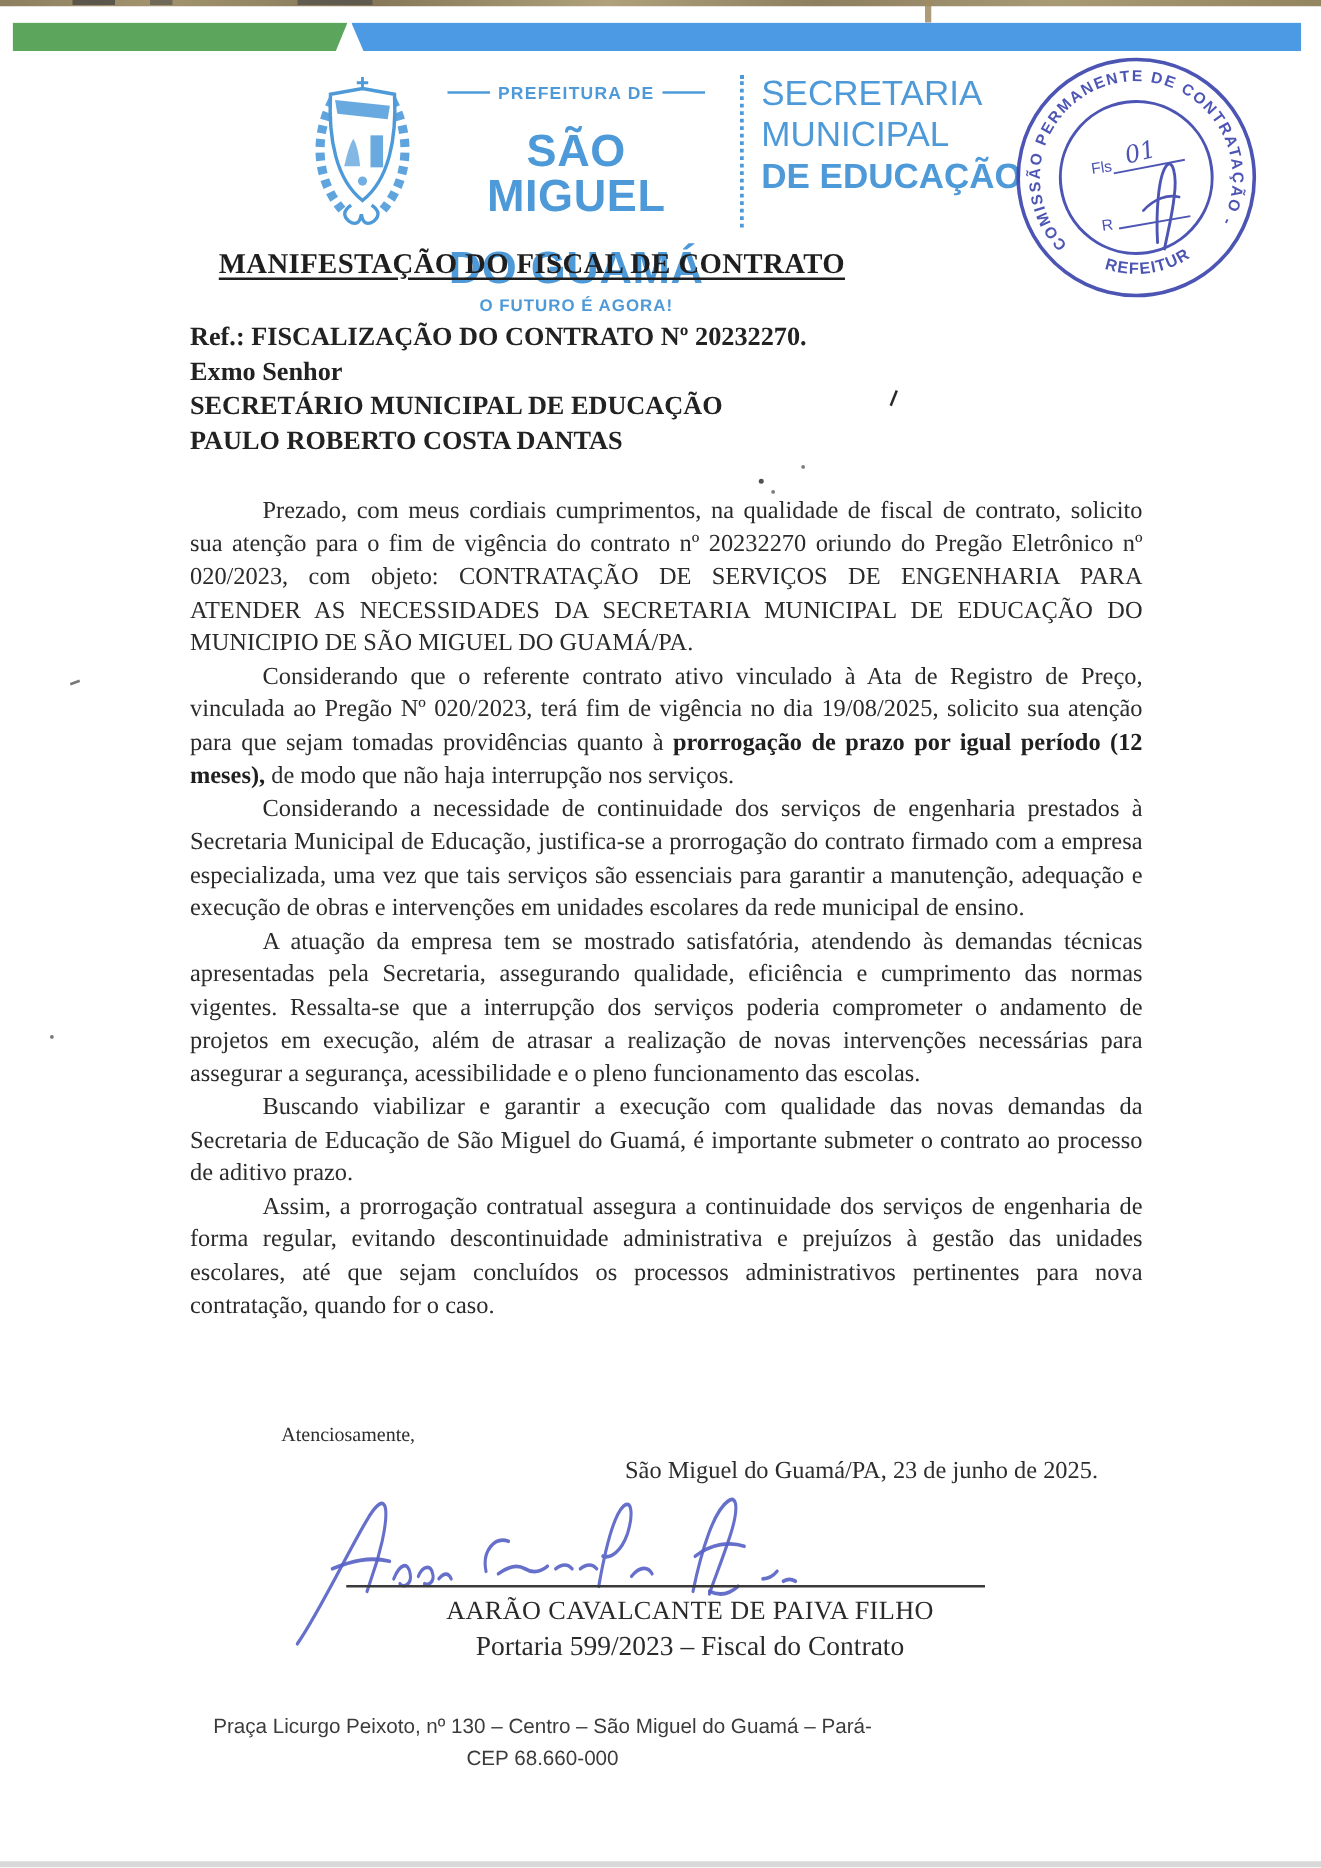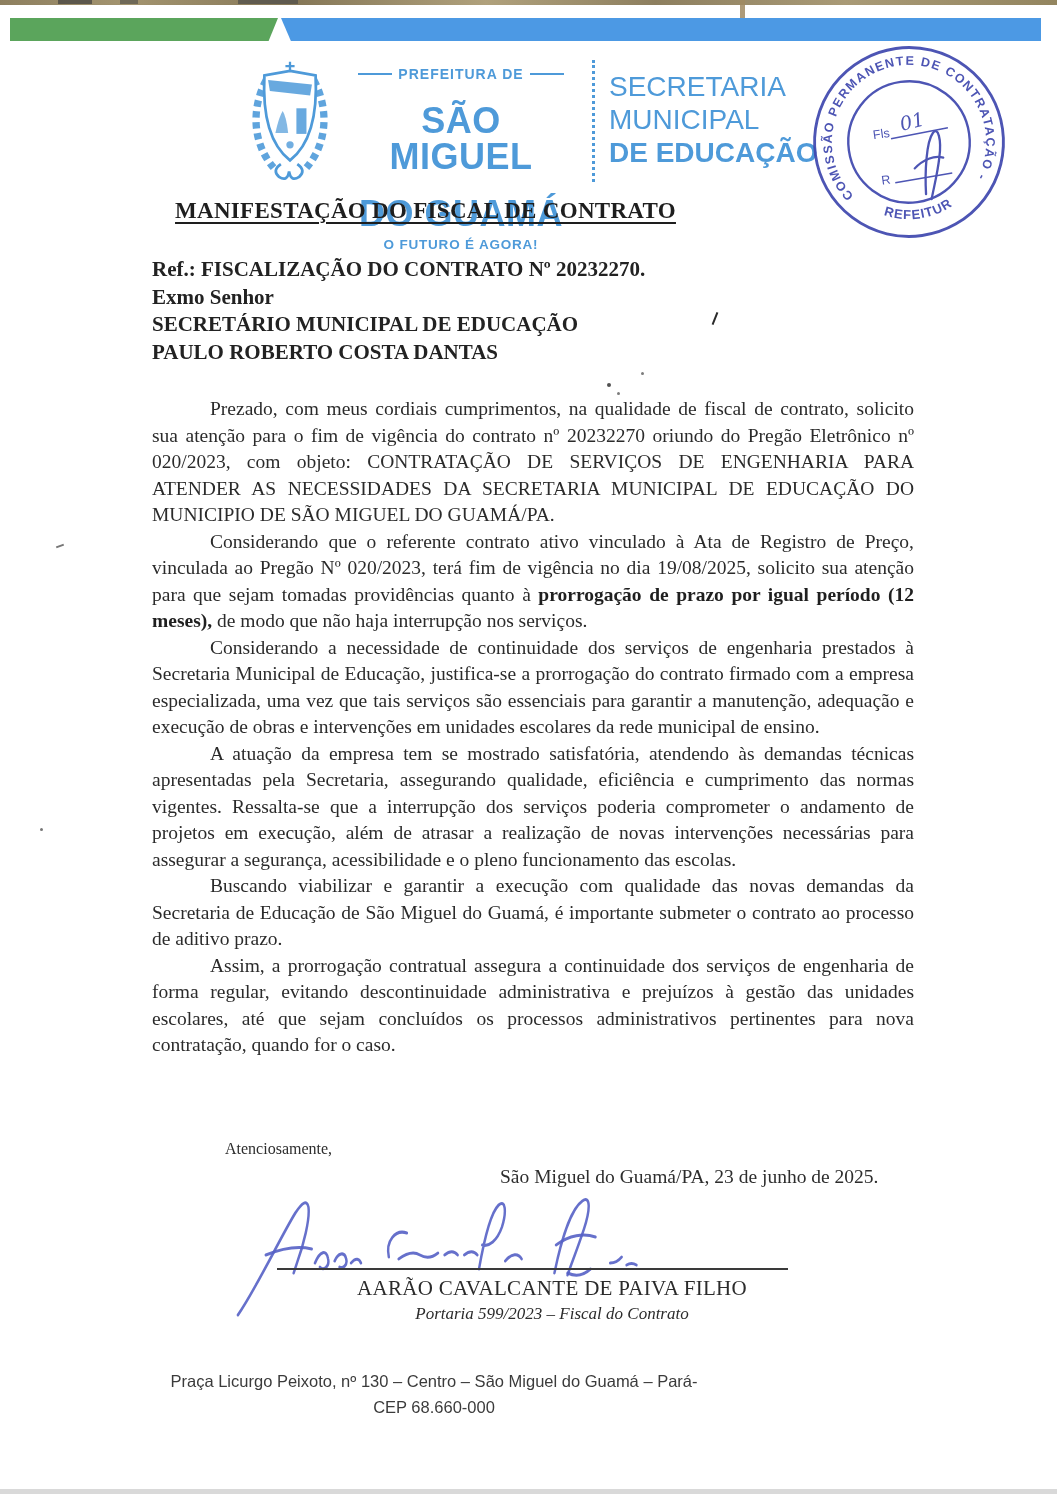--- a/index.html
+++ b/index.html
@@ -25,21 +25,21 @@
   
   .logo-row{top:58px;left:244px;display:flex;align-items:flex-start;}
   .crest{width:92px;height:128px;}
   .brand{width:230px;margin-left:10px;text-align:center;color:#4E9AD9;
     font-family:"Liberation Sans",sans-serif;font-weight:bold;}
   .brand-pref{font-size:14px;letter-spacing:1px;margin-top:8px;display:flex;align-items:center;justify-content:center;gap:6px;}
   .brand-pref:before,.brand-pref:after{content:"";display:block;width:34px;height:2px;background:#4E9AD9;}
   .brand-city{font-size:36px;line-height:36px;letter-spacing:.5px;margin-top:21px;}
   .brand-slogan{font-size:13.5px;letter-spacing:.8px;margin-top:5px;}
   .logo-divider{height:122px;width:0;border-left:3px dotted #4E9AD9;margin:2px 14px 0 16px;}
-  .secretaria{color:#4E9AD9;font-family:"Liberation Sans",sans-serif;font-size:28px;line-height:33px;margin-top:12px;}
+  .secretaria{color:#4E9AD9;font-family:"Liberation Sans",sans-serif;font-size:28px;line-height:33px;margin-top:0;}
   .secretaria .bold{font-weight:bold;}
 
   
   .stamp-wrap{top:36px;left:800px;width:218px;height:212px;transform:rotate(-8deg);opacity:.92;}
   .stamp-wrap svg{width:100%;height:100%;}
   .stamp-ring-text{font-family:"Liberation Sans",sans-serif;font-weight:bold;font-size:13px;letter-spacing:1.5px;fill:#3E47AE;}
   .stamp-bottom-text{font-family:"Liberation Sans",sans-serif;font-weight:bold;font-size:13.5px;letter-spacing:1px;fill:#3E47AE;}
   .stamp-label{font-family:"Liberation Sans",sans-serif;font-size:13px;fill:#3E47AE;}
   .stamp-hand{font-family:"DejaVu Serif",serif;font-style:italic;font-size:20px;fill:#3E47AE;}
 
@@ -58,21 +58,21 @@
 
   
   .closing{top:1140px;left:225px;font-size:16px;}
   .dateline{top:1166px;left:500px;font-size:19.5px;}
 
   
   .sig-svg{top:1193px;left:233px;width:580px;height:130px;}
   .sig-svg path{stroke:#5560C5;stroke-width:3;fill:none;stroke-linecap:round;opacity:.9;}
   .sig-line{top:1268px;left:277px;width:511px;height:2px;background:#3a3a3a;}
   .sig-name{top:1276px;left:292px;width:520px;text-align:center;font-size:21px;color:#2b2b2b;letter-spacing:.3px;}
-  .sig-role{top:1304px;left:292px;width:520px;text-align:center;font-size:17px;color:#2b2b2b;font-style:italic;}
+  .sig-role{top:1304px;left:292px;width:520px;text-align:center;font-size:22px;color:#2b2b2b;}
 
   
   .footer{top:1368px;left:0;width:868px;text-align:center;
     font-family:"Liberation Sans",sans-serif;font-size:16.5px;line-height:26px;color:#3b3b3b;}
 
   
   .tick{top:312px;left:714px;width:2px;height:13px;background:#2a2a2a;transform:rotate(22deg);}
   .speck1{top:383px;left:607px;width:4px;height:4px;background:#333;border-radius:50%;opacity:.85;}
   .speck2{top:372px;left:641px;width:3px;height:3px;background:#444;border-radius:50%;opacity:.7;}
   .speck3{top:392px;left:617px;width:3px;height:3px;background:#444;border-radius:50%;opacity:.7;}

